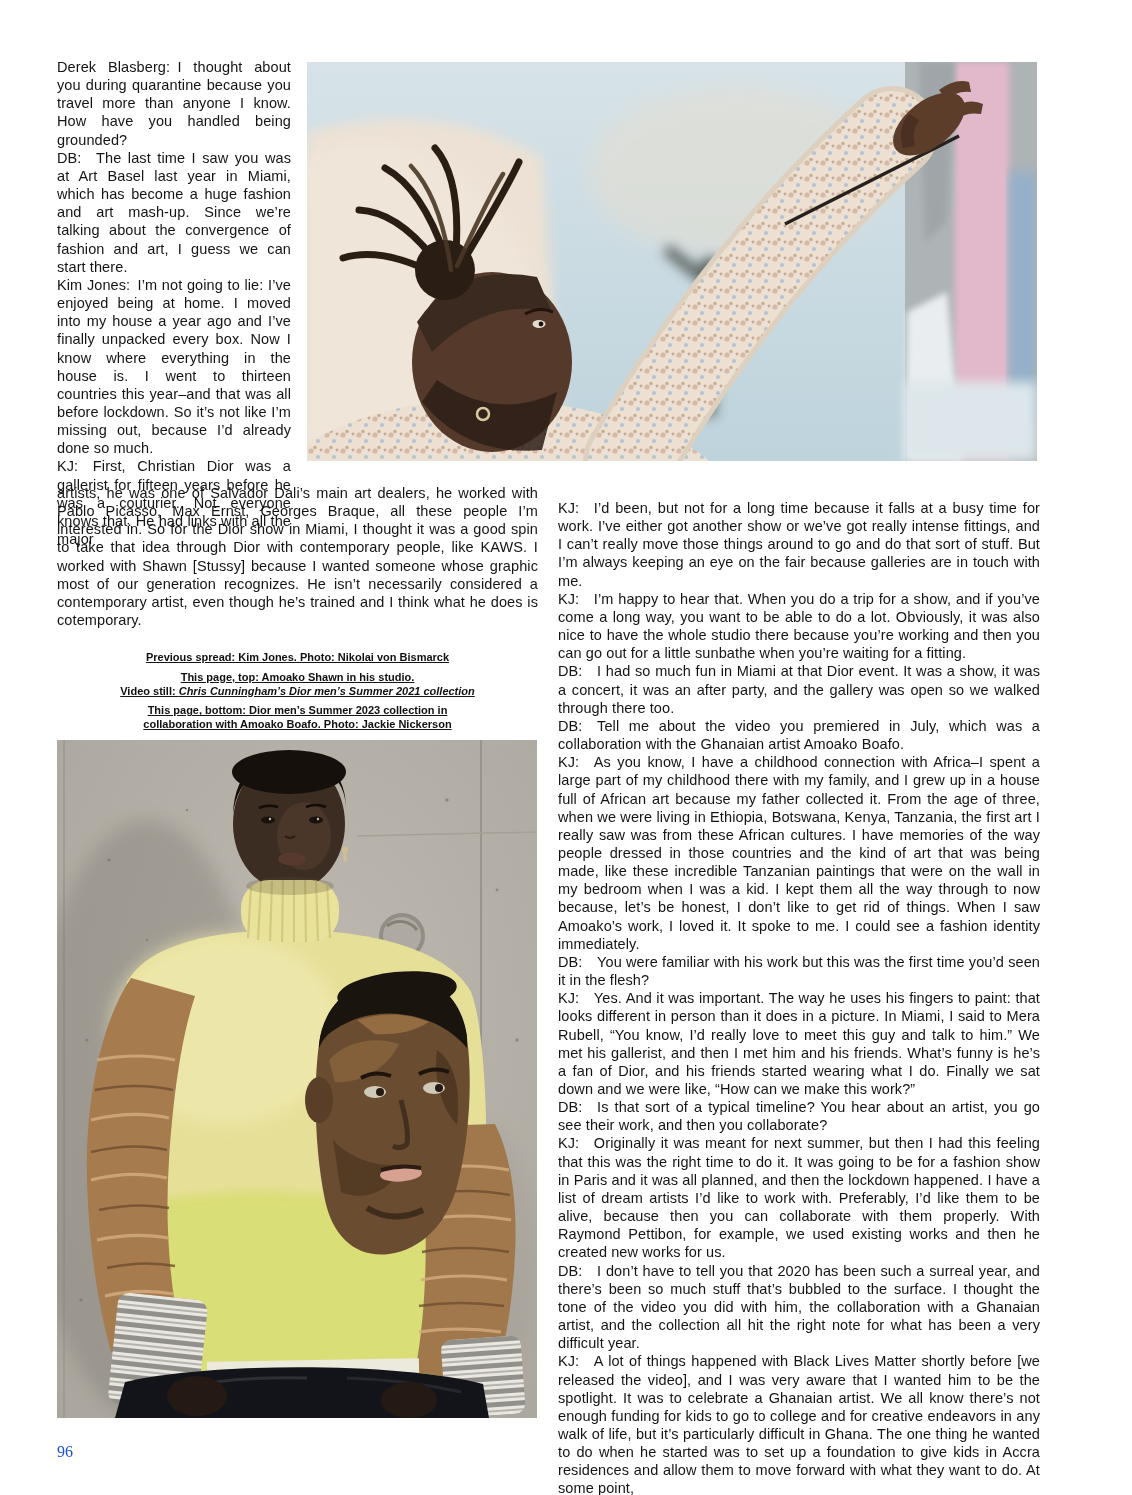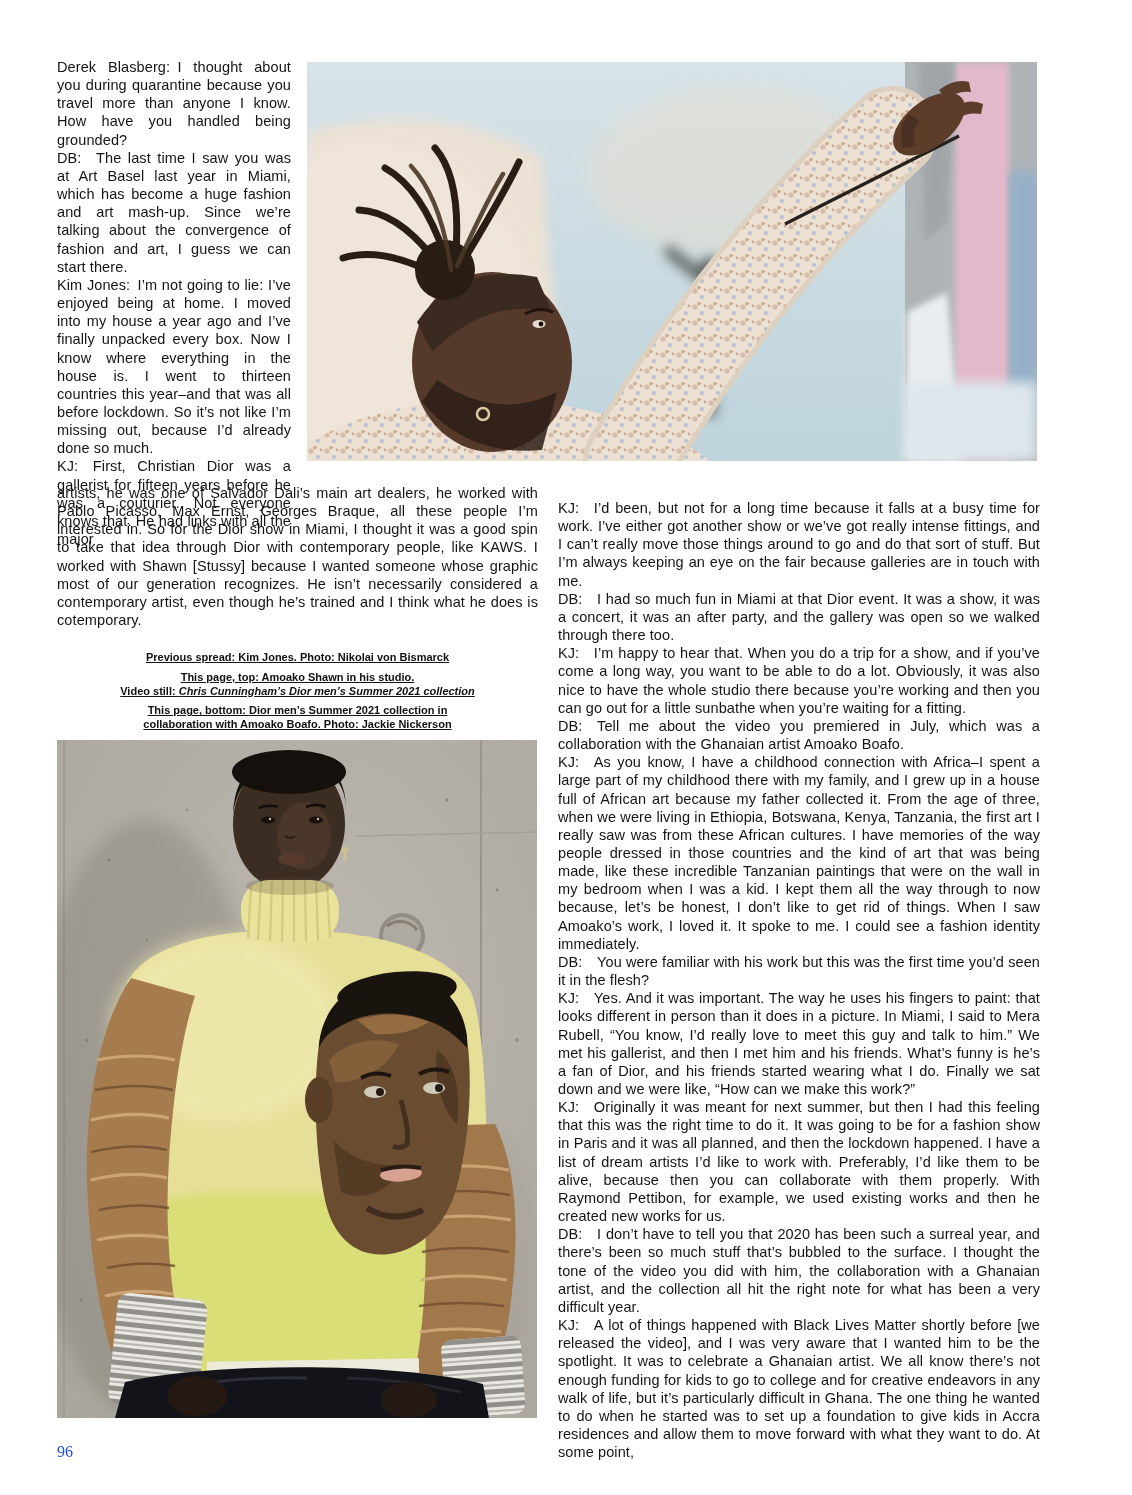--- a/index.html
+++ b/index.html
@@ -126,21 +126,21 @@
   <div class="text-wide body-text">
     <p>artists, he was one of Salvador Dali’s main art dealers, he worked with Pablo Picasso, Max Ernst, Georges Braque, all these people I’m interested in. So for the Dior show in Miami, I thought it was a good spin to take that idea through Dior with contemporary people, like KAWS. I worked with Shawn [Stussy] because I wanted someone whose graphic most of our generation recognizes. He isn’t necessarily considered a contemporary artist, even though he’s trained and I think what he does is cotemporary.</p>
   </div>
 
   <div class="captions">
     <p class="cap">Previous spread: Kim Jones. Photo: Nikolai von Bismarck</p>
     <p class="cap">
       <span>This page, top: Amoako Shawn in his studio.</span><br>
       <span>Video still: </span><span class="cap-italic">Chris Cunningham’s Dior men’s Summer 2021 collection</span>
     </p>
-    <p class="cap cap-narrow">This page, bottom: Dior men’s Summer 2021 collection in collaboration with Amoako Boafo. Photo: Jackie Nickerson</p>
+    <p class="cap cap-narrow">This page, bottom: Dior men’s Summer 2023 collection in collaboration with Amoako Boafo. Photo: Jackie Nickerson</p>
   </div>
 
   <div class="photo photo-bottom">
     <svg viewBox="0 0 480 678" preserveAspectRatio="none" aria-hidden="true">
       <defs>
         <radialGradient id="concrete" cx="0.55" cy="0.4" r="0.9">
           <stop offset="0" stop-color="#beb9b0"></stop>
             <stop offset="1" stop-color="#a8a49b"></stop>
         </radialGradient>
         <filter id="bb4">
@@ -287,25 +287,26 @@
           <path d="M290,638 Q350,640 404,652" stroke="#2a2c33" stroke-width="3" fill="none" opacity="0.8"></path>
           <ellipse cx="140" cy="656" rx="30" ry="20" fill="#241a13"></ellipse>
           <ellipse cx="352" cy="660" rx="28" ry="18" fill="#241a13"></ellipse>
         </g>
       </g>
     </svg>
   </div>
 
   <div class="col-right body-text">
     <p>KJ: I’d been, but not for a long time because it falls at a busy time for work. I’ve either got another show or we’ve got really intense fittings, and I can’t really move those things around to go and do that sort of stuff. But I’m always keeping an eye on the fair because galleries are in touch with me.</p>
+    <p>KJ: I’m happy to hear that. When you do a trip for a show, and if you’ve come a long way, you want to be able to do a lot. Obviously, it was also nice to have the whole studio there because you’re working and then you can go out for a little sunbathe when you’re waiting for a fitting.</p>
     <p>DB: I had so much fun in Miami at that Dior event. It was a show, it was a concert, it was an after party, and the gallery was open so we walked through there too.</p>
-    <p>KJ: I’m happy to hear that. When you do a trip for a show, and if you’ve come a long way, you want to be able to do a lot. Obviously, it was also nice to have the whole studio there because you’re working and then you can go out for a little sunbathe when you’re waiting for a fitting.</p>
     <p>DB: Tell me about the video you premiered in July, which was a collaboration with the Ghanaian artist Amoako Boafo.</p>
     <p>KJ: As you know, I have a childhood connection with Africa–I spent a large part of my childhood there with my family, and I grew up in a house full of African art because my father collected it. From the age of three, when we were living in Ethiopia, Botswana, Kenya, Tanzania, the first art I really saw was from these African cultures. I have memories of the way people dressed in those countries and the kind of art that was being made, like these incredible Tanzanian paintings that were on the wall in my bedroom when I was a kid. I kept them all the way through to now because, let’s be honest, I don’t like to get rid of things. When I saw Amoako’s work, I loved it. It spoke to me. I could see a fashion identity immediately.</p>
     <p>DB: You were familiar with his work but this was the first time you’d seen it in the flesh?</p>
     <p>KJ: Yes. And it was important. The way he uses his fingers to paint: that looks different in person than it does in a picture. In Miami, I said to Mera Rubell, “You know, I’d really love to meet this guy and talk to him.” We met his gallerist, and then I met him and his friends. What’s funny is he’s a fan of Dior, and his friends started wearing what I do. Finally we sat down and we were like, “How can we make this work?”</p>
+    <p>DB: Is that sort of a typical timeline? You hear about an artist, you go see their work, and then you collaborate?</p>
     <p>KJ: Originally it was meant for next summer, but then I had this feeling that this was the right time to do it. It was going to be for a fashion show in Paris and it was all planned, and then the lockdown happened. I have a list of dream artists I’d like to work with. Preferably, I’d like them to be alive, because then you can collaborate with them properly. With Raymond Pettibon, for example, we used existing works and then he created new works for us.</p>
     <p>DB: I don’t have to tell you that 2020 has been such a surreal year, and there’s been so much stuff that’s bubbled to the surface. I thought the tone of the video you did with him, the collaboration with a Ghanaian artist, and the collection all hit the right note for what has been a very difficult year.</p>
     <p>KJ: A lot of things happened with Black Lives Matter shortly before [we released the video], and I was very aware that I wanted him to be the spotlight. It was to celebrate a Ghanaian artist. We all know there’s not enough funding for kids to go to college and for creative endeavors in any walk of life, but it’s particularly difficult in Ghana. The one thing he wanted to do when he started was to set up a foundation to give kids in Accra residences and allow them to move forward with what they want to do. At some point,</p>
   </div>
 
   <div class="page-number">96</div>
 </div>
 
 </body></html>

